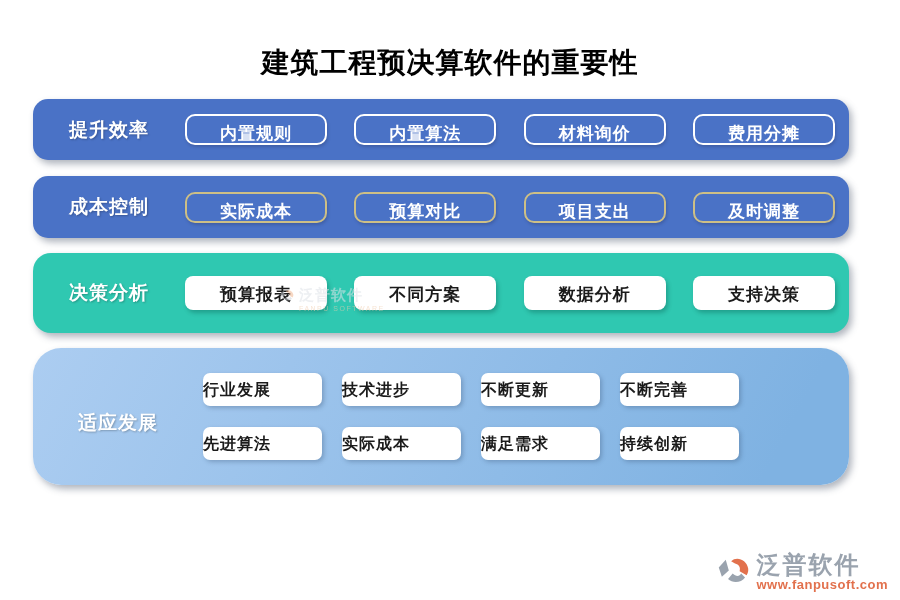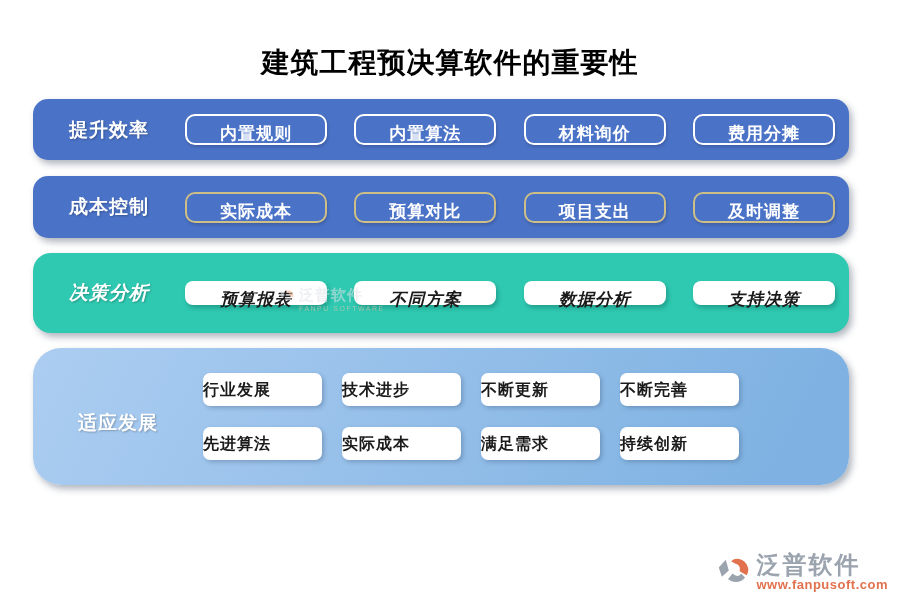--- a/index.html
+++ b/index.html
@@ -30,21 +30,21 @@
   .band {
     position: absolute;
     left: 33px;
     width: 816px;
     display: flex;
     align-items: center;
     box-shadow: 3px 4px 7px rgba(80, 90, 110, 0.45);
   }
   .band-1 { top: 99px;  height: 61px; border-radius: 15px; background: var(--band-blue); }
   .band-2 { top: 176px; height: 62px; border-radius: 15px; background: var(--band-blue); }
-  .band-3 { top: 253px; height: 80px; border-radius: 18px; background: var(--band-teal); font-style: italic; }
+  .band-3 { top: 253px; height: 80px; border-radius: 18px; background: var(--band-teal); }
   .band-4 {
     top: 348px; height: 137px; border-radius: 28px;
     background: linear-gradient(118deg, var(--band-light-start) 0%, var(--band-light-end) 90%);
   }
   .band-label {
     flex: 0 0 152px;
     text-align: center;
     color: #ffffff;
     font-weight: bold;
     font-size: 19px;
@@ -81,21 +81,21 @@
     background: var(--band-blue);
     border: 2px solid var(--outline-gold);
     color: #ffffff;
     box-shadow: 1px 2px 3px rgba(30,40,80,0.25);
   }
   .pill-white {
     background: #ffffff;
     border: none;
     color: var(--pill-text-dark);
     border-radius: 8px;
-    height: 24px;
+    height: 34px;
     line-height: 38px;
     box-shadow: 2px 3px 4px rgba(0,70,60,0.30);
   }
   .pill-grid {
     flex: 1;
     display: grid;
     grid-template-columns: repeat(4, 119px);
     grid-column-gap: 20px;
     grid-row-gap: 21px;
     align-content: center;

